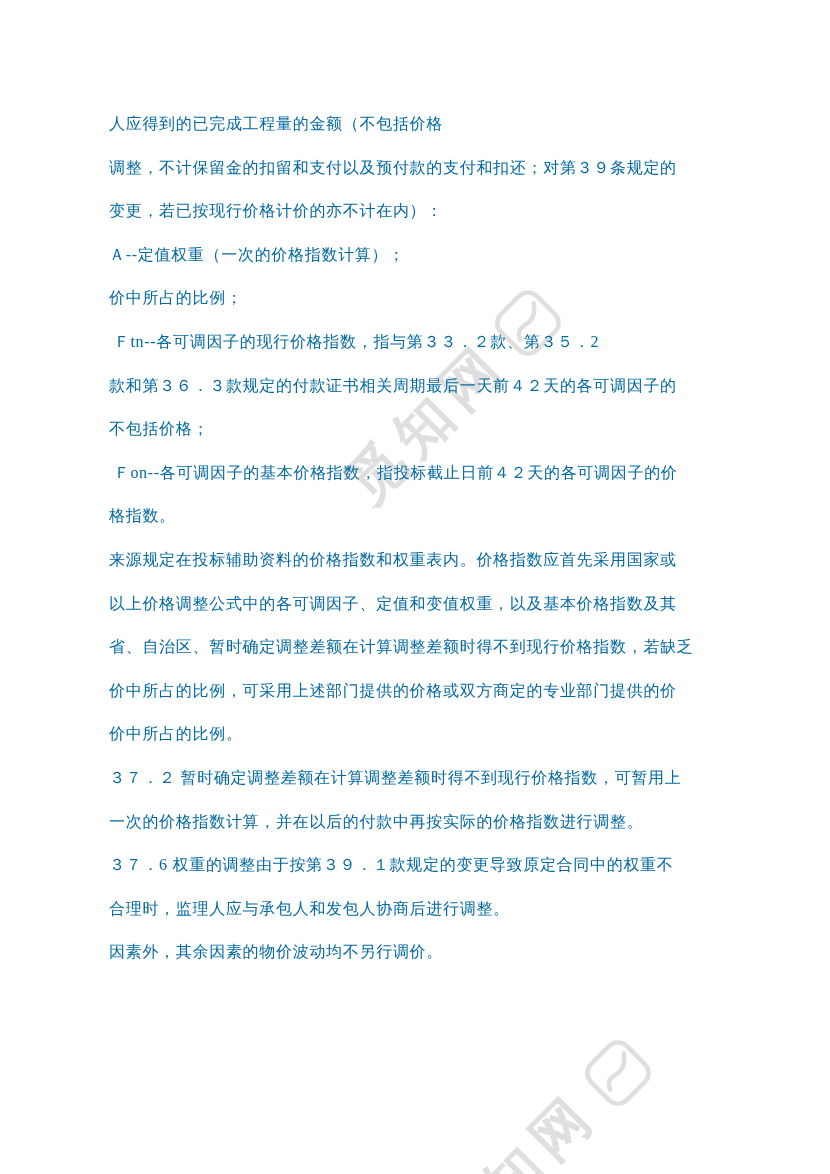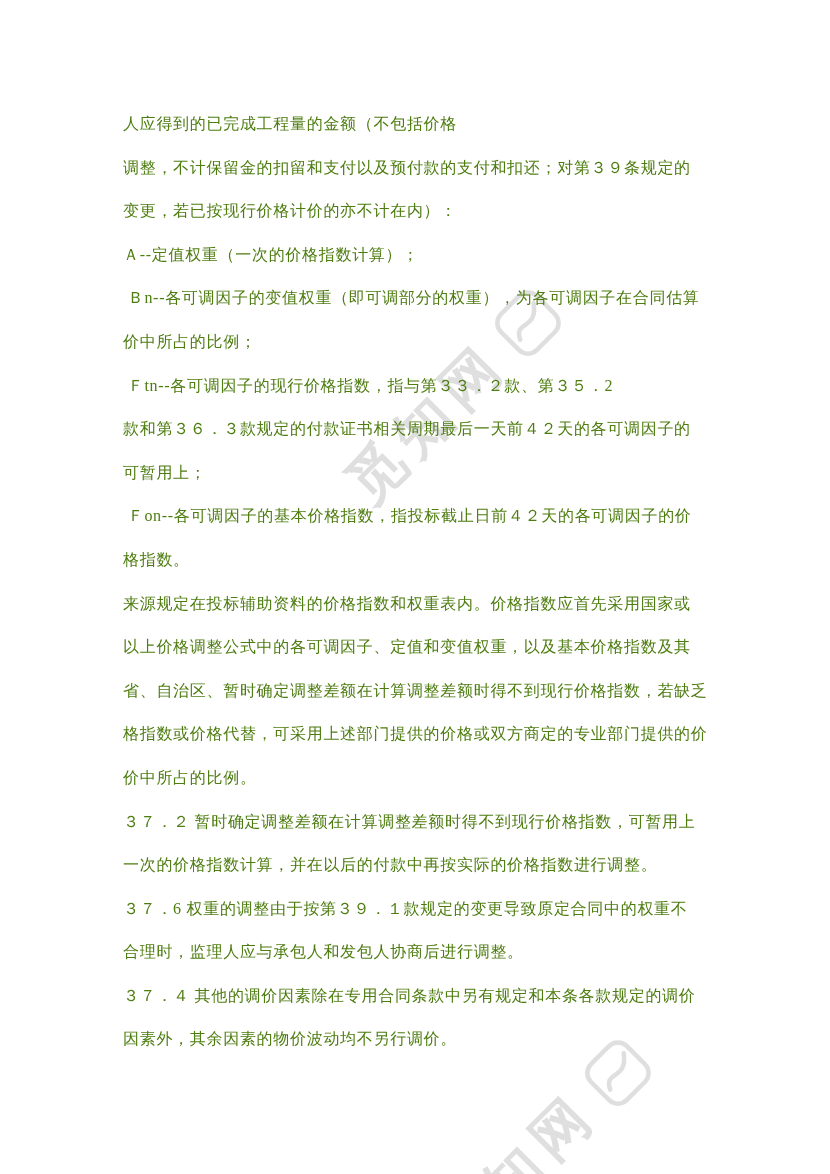--- a/index.html
+++ b/index.html
@@ -10,24 +10,24 @@
   .page {
     position: relative;
     width: 830px;
     height: 1174px;
     background: #ffffff;
     overflow: hidden;
     font-family: "Liberation Serif", "DejaVu Serif", serif;
   }
   .content {
     position: absolute;
-    left: 123px;
+    left: 109px;
     top: 102px;
     width: 592px;
-    color: #4d7c0f;
+    color: #0369a1;
     font-size: 16px;
     letter-spacing: 0.7px;
   }
   .line {
     height: 43.6px;
     line-height: 43.6px;
     white-space: pre-wrap;
     overflow: hidden;
   }
   
@@ -89,33 +89,31 @@
         <path d="M13 39 C 23 18, 33 46, 52 21" fill="none" stroke="currentColor" stroke-width="5" stroke-linecap="round"></path>
       </svg>
     </span>
   </div>
 
   <div class="content">
       <div class="line">人应得到的已完成工程量的金额（不包括价格</div>
       <div class="line">调整，不计保留金的扣留和支付以及预付款的支付和扣还；对第３９条规定的</div>
       <div class="line">变更，若已按现行价格计价的亦不计在内）：</div>
       <div class="line">Ａ--定值权重（一次的价格指数计算）；</div>
-      <div class="line"> Ｂn--各可调因子的变值权重（即可调部分的权重），为各可调因子在合同估算</div>
       <div class="line">价中所占的比例；</div>
       <div class="line"> Ｆtn--各可调因子的现行价格指数，指与第３３．２款、第３５．2</div>
       <div class="line">款和第３６．３款规定的付款证书相关周期最后一天前４２天的各可调因子的</div>
-      <div class="line">可暂用上；</div>
+      <div class="line">不包括价格；</div>
       <div class="line"> Ｆon--各可调因子的基本价格指数，指投标截止日前４２天的各可调因子的价</div>
       <div class="line">格指数。</div>
       <div class="line">来源规定在投标辅助资料的价格指数和权重表内。价格指数应首先采用国家或</div>
       <div class="line">以上价格调整公式中的各可调因子、定值和变值权重，以及基本价格指数及其</div>
       <div class="line">省、自治区、暂时确定调整差额在计算调整差额时得不到现行价格指数，若缺乏</div>
-      <div class="line">格指数或价格代替，可采用上述部门提供的价格或双方商定的专业部门提供的价</div>
+      <div class="line">价中所占的比例，可采用上述部门提供的价格或双方商定的专业部门提供的价</div>
       <div class="line">价中所占的比例。</div>
       <div class="line">３７．２ 暂时确定调整差额在计算调整差额时得不到现行价格指数，可暂用上</div>
       <div class="line">一次的价格指数计算，并在以后的付款中再按实际的价格指数进行调整。</div>
       <div class="line">３７．6 权重的调整由于按第３９．１款规定的变更导致原定合同中的权重不</div>
       <div class="line">合理时，监理人应与承包人和发包人协商后进行调整。</div>
-      <div class="line">３７．４ 其他的调价因素除在专用合同条款中另有规定和本条各款规定的调价</div>
       <div class="line">因素外，其余因素的物价波动均不另行调价。</div>
     </div>
 
 </div>
 
 </body></html>

